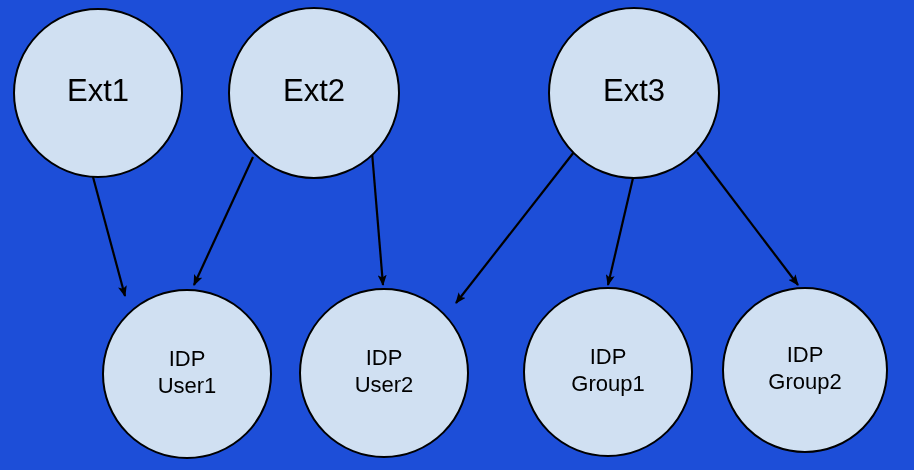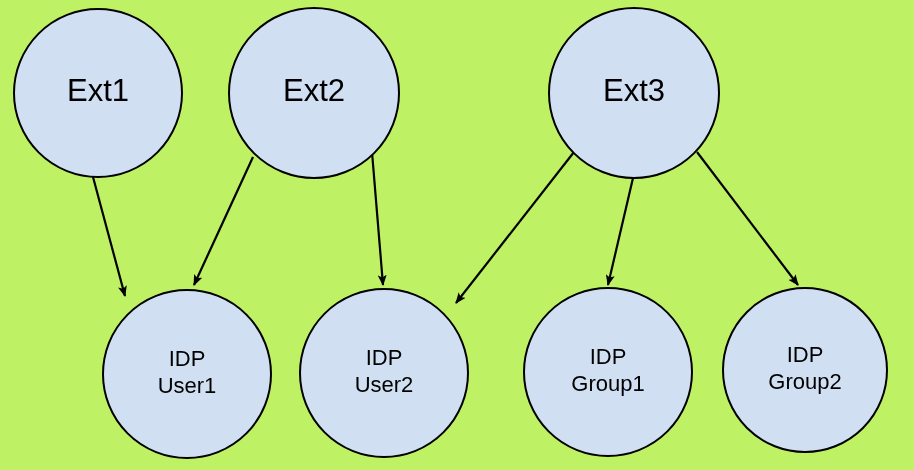--- a/index.html
+++ b/index.html
@@ -7,21 +7,21 @@
     padding: 0;
     background: #ffffff;
   }
   body {
     font-family: "Liberation Sans", sans-serif;
   }
   #canvas-wrap {
     position: relative;
     width: 914px;
     height: 470px;
-    background: #bef264;
+    background: #1d4ed8;
     overflow: hidden;
     text-decoration: underline;
   }
   #graph-svg {
     position: absolute;
     top: 0;
     left: 0;
     width: 914px;
     height: 470px;
     display: block;

